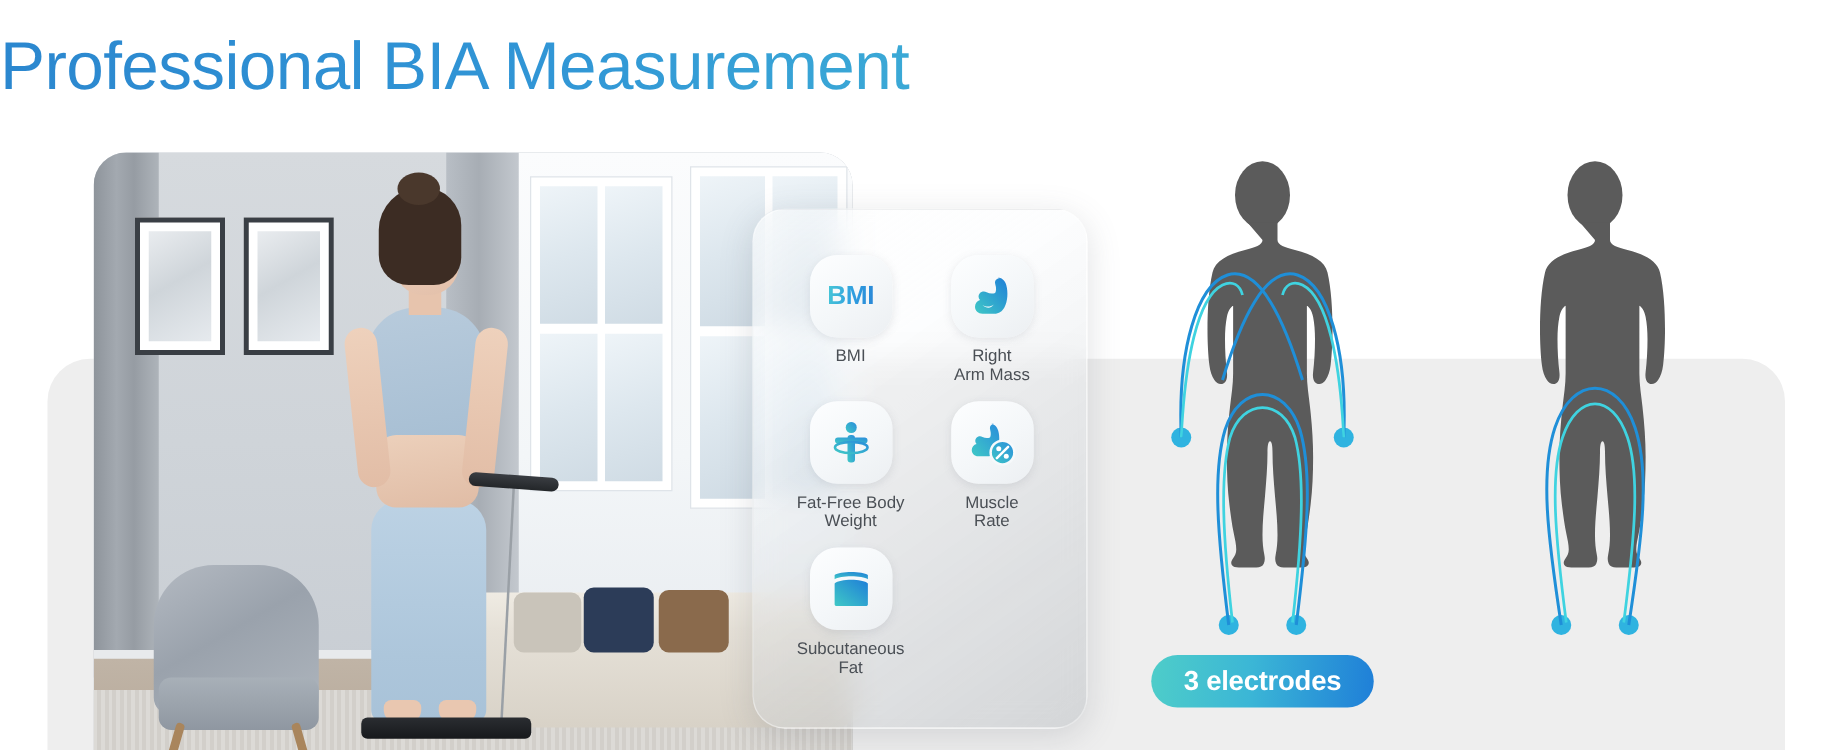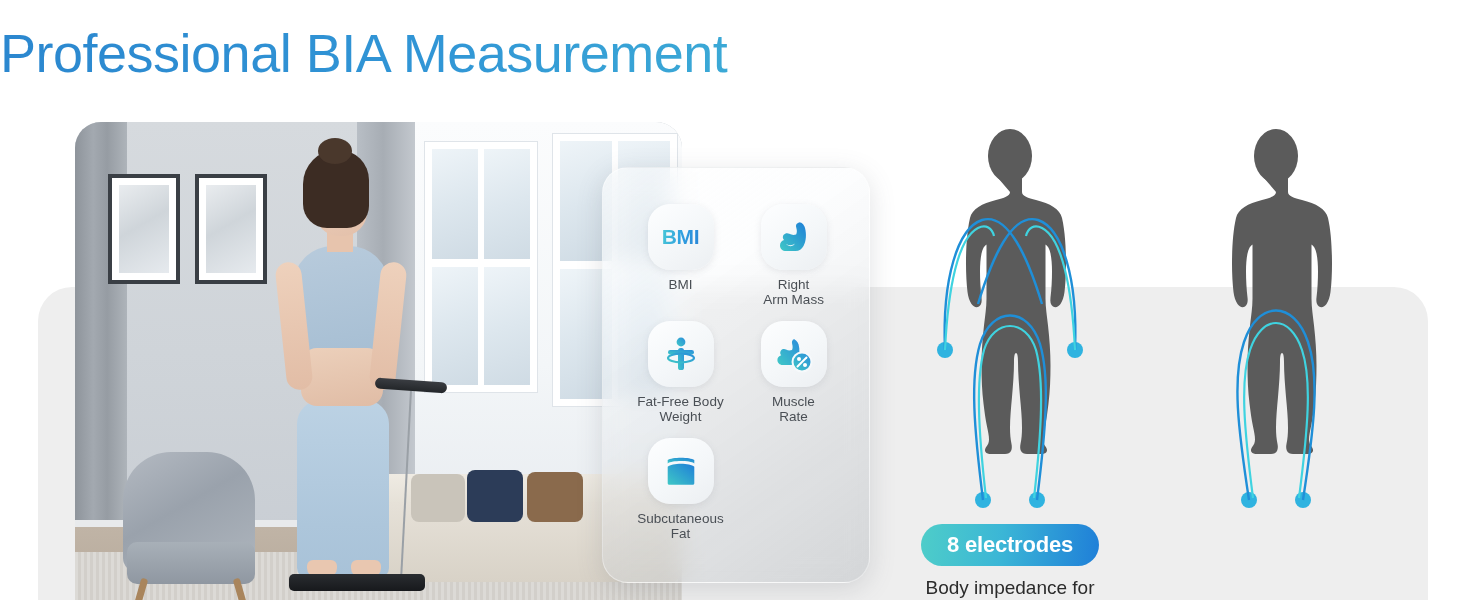--- a/index.html
+++ b/index.html
@@ -474,23 +474,22 @@
         <path d="M25 222 C28 160 38 110 58 100 C66 96 72 100 74 108"></path>
         <path d="M155 222 C152 160 142 110 122 100 C114 96 108 100 106 108"></path>
       </g>
 
       <path d="M63 372 C54 300 50 250 60 216 C72 178 108 178 120 216 C130 250 126 300 117 372" fill="none" stroke="#1f8fd8" stroke-width="2.4"></path>
 
       <path d="M66 370 C58 300 56 252 64 222 C74 190 106 190 116 222 C124 252 122 300 114 370" fill="none" stroke="#3fd3e0" stroke-width="2.2"></path>
     </svg>
 
     <div>
-      <span class="badge badge-8">8 electrodes</span>
+      <span class="badge badge-8">3 electrodes</span>
     </div>
-    <div class="fig-caption">Body impedance for</div>
   </div>
 
   <div class="figure-col" id="fig-col-4">
     <svg class="figure-svg" width="180" height="390" viewBox="0 0 180 390">
       <g fill="#5b5b5b">
         <ellipse cx="90" cy="28" rx="22" ry="27"></ellipse>
         <path d="M78 50h24v14c0 4 6 6 14 8 14 3.5 24 9 26 18 3 13 4 30 4 46 0 9-.5 20-1.5 28-.6 5-2 9-4 12-2 3-5 4-7.5 2.5-2.5-1.5-3-5-2.5-9 1-8 1.5-18 1.5-26 0-7-.5-13-1.5-18-1-5-3-8-5-9v54c0 9 1.5 18 2.5 27 1.5 13 2.5 27 2.5 40 0 13-.5 26-2 38-1 8-2 16-3.5 23-1 5-2 9-2 13 0 3 1 5 2.5 7 1.5 2 2 4 1 5.5-1 1.5-3 2-5.5 2h-14c-3 0-5-1-6-3-1-2-1-4.5-.5-7 1-5 1.5-10 1.5-16 0-10-1-20-2-31-1-12-2-24-2-35 0-5-.5-9-2-9s-2 4-2 9c0 11-1 23-2 35-1 11-2 21-2 31 0 6 .5 11 1.5 16 .5 2.5.5 5-.5 7-1 2-3 3-6 3h-14c-2.5 0-4.5-.5-5.5-2-1-1.5-.5-3.5 1-5.5 1.5-2 2.5-4 2.5-7 0-4-1-8-2-13-1.5-7-2.5-15-3.5-23-1.5-12-2-25-2-38 0-13 1-27 2.5-40 1-9 2.5-18 2.5-27v-54c-2 1-4 4-5 9-1 5-1.5 11-1.5 18 0 8 .5 18 1.5 26 .5 4 0 7.5-2.5 9-2.5 1.5-5.5.5-7.5-2.5-2-3-3.4-7-4-12-1-8-1.5-19-1.5-28 0-16 1-33 4-46 2-9 12-14.5 26-18 8-2 14-4 14-8z"></path>
       </g>
 
       <circle cx="63" cy="372" r="8" fill="#2fb3e0"></circle>

